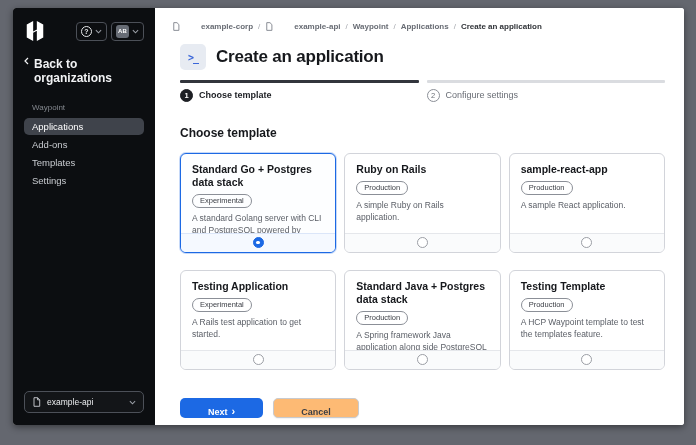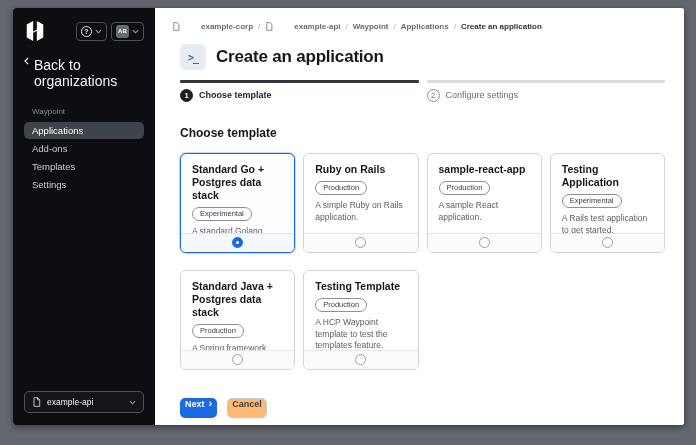--- a/index.html
+++ b/index.html
@@ -24,22 +24,22 @@
   .side-top{display:flex;align-items:center;justify-content:space-between;height:20px;}
   .logo{width:22px;height:22px;display:block;}
   .top-controls{display:flex;gap:4px;align-items:center;}
   .pillbox{display:flex;align-items:center;gap:3px;border:1px solid #4c5058;border-radius:4px;
     padding:2px 4px;height:19px;cursor:pointer;}
   .qmark{width:11px;height:11px;border:1px solid #e6e8ea;border-radius:50%;color:#e6e8ea;
     font-size:7px;display:flex;align-items:center;justify-content:center;font-weight:700;}
   .avatar{width:13px;height:13px;background:#676c75;border-radius:3px;color:#fff;font-size:6px;
     font-weight:700;display:flex;align-items:center;justify-content:center;letter-spacing:.2px;}
   .chev{color:#9a9ea6;display:flex;}
-  .back-link{margin-top:16px;display:flex;gap:5px;color:#f2f3f5;font-size:14px;
-    font-weight:400;cursor:pointer;}
+  .back-link{margin-top:16px;display:flex;gap:5px;color:#f2f3f5;font-size:12px;
+    font-weight:700;cursor:pointer;}
   .section-label{margin-top:18px;font-size:8px;color:#84888f;padding-left:8px;}
   .nav{margin-top:6px;display:flex;flex-direction:column;gap:1px;}
   .nav-item{font-size:9.5px;color:#c9ccd1;padding:4px 8px;border-radius:5px;height:17px;
     display:flex;align-items:center;cursor:pointer;}
   .nav-item.active{background:var(--nav-active);color:#fff;}
   .project-select{margin-top:auto;border:1px solid #4c5058;border-radius:5px;height:22px;
     display:flex;align-items:center;gap:6px;padding:0 7px;background:#131518;cursor:pointer;}
   .project-select .label{font-size:8.5px;color:#eceef0;flex:1;}
   .doc-ic{color:#c8cbd0;display:flex;}
 
@@ -64,40 +64,40 @@
   .step.active .bar{background:#32353c;}
   .step .step-row{margin-top:6px;display:flex;align-items:center;gap:6px;}
   .step-num{width:13px;height:13px;border-radius:50%;font-size:7.5px;display:flex;align-items:center;
     justify-content:center;color:#6a6e76;border:1px solid #8b8f97;background:#fff;}
   .step.active .step-num{background:#1d1f24;border-color:#1d1f24;color:#fff;font-weight:700;}
   .step-label{font-size:9px;color:#6a6e76;}
   .step.active .step-label{font-weight:700;color:#1b1d22;}
 
   h2{margin-top:24px;font-size:12px;font-weight:700;color:var(--text-dark);}
 
-  .grid{margin-top:13px;display:grid;grid-template-columns:repeat(4,1fr);column-gap:8px;row-gap:17px;}
+  .grid{margin-top:13px;display:grid;grid-template-columns:repeat(3,1fr);column-gap:8px;row-gap:17px;}
   .card{border:1px solid var(--card-border);border-radius:6px;background:#fff;height:100px;
     display:flex;flex-direction:column;overflow:hidden;cursor:pointer;}
   .card.selected{border-color:var(--blue);box-shadow:0 0 0 1px rgba(28,105,228,.25);background:#fdfeff;}
   .card-body{padding:9px 11px 4px 11px;flex:1;overflow:hidden;}
   .card-title{font-size:10.5px;font-weight:700;color:var(--text-dark);line-height:1.25;}
   .badge{display:inline-block;margin-top:5px;border:1px solid #8b8f97;border-radius:20px;
     padding:1px 7px 2px 7px;font-size:7.5px;color:#3a3d44;}
   .card-desc{margin-top:5px;font-size:8.5px;color:var(--text-gray);line-height:1.4;}
   .card-footer{height:19px;border-top:1px solid #e5e7eb;background:#fafbfc;display:flex;
     align-items:center;justify-content:center;flex-shrink:0;}
   .card.selected .card-footer{background:#f5f9ff;border-top-color:#dbe6f9;}
   .radio{width:11px;height:11px;border-radius:50%;border:1px solid #9a9da4;background:#fff;
     display:flex;align-items:center;justify-content:center;cursor:pointer;}
   .radio.checked{background:var(--blue);border-color:var(--blue);}
   .radio.checked::after{content:"";width:3.5px;height:3.5px;border-radius:50%;background:#fff;}
 
   .actions{margin-top:28px;display:flex;gap:10px;align-items:center;}
-  .btn{font-size:9px;font-weight:700;border-radius:5px;height:20px;display:flex;align-items:flex-start;
-    gap:4px;padding:0 4px;cursor:pointer;border:1px solid transparent;}
+  .btn{font-size:9px;font-weight:700;border-radius:5px;height:20px;display:flex;align-items:flex-end;
+    gap:4px;padding:0 27px;cursor:pointer;border:1px solid transparent;}
   .btn-primary{background:var(--blue);color:#fff;}
   .btn-secondary{background:#fdba74;border-color:#c8cace;color:#3b3e45;box-shadow:0 1px 1px rgba(0,0,0,.05);}
   .btn .next-chev{font-size:11px;line-height:1;margin-top:-1px;}
 </style>
 </head>
 <body>
 
 <div class="window">
 
   <aside class="sidebar">

